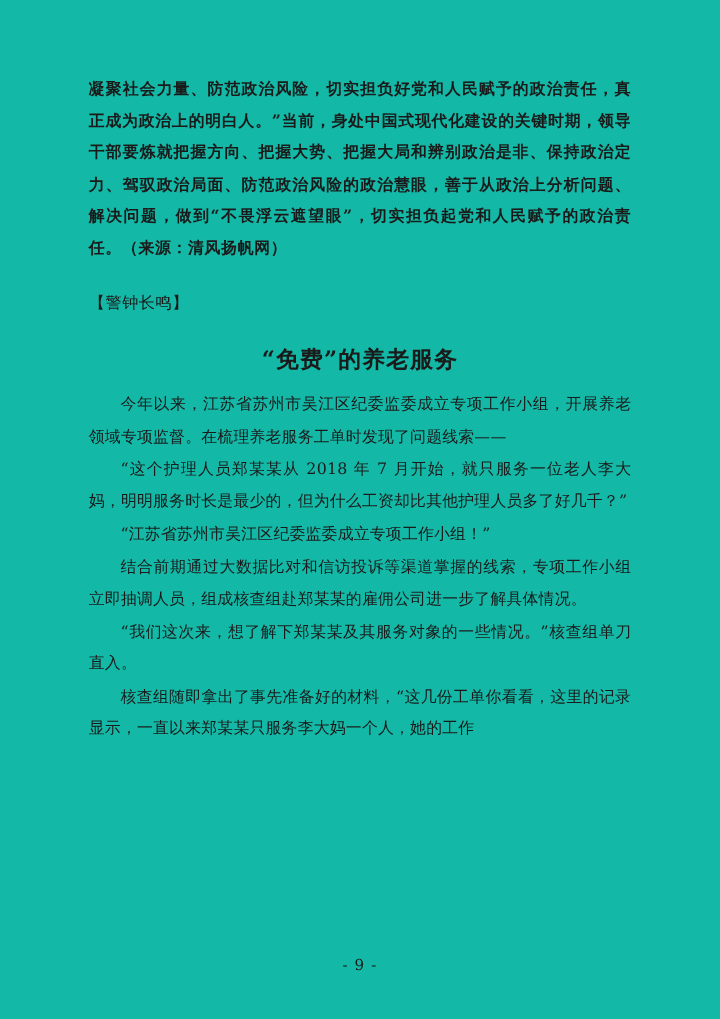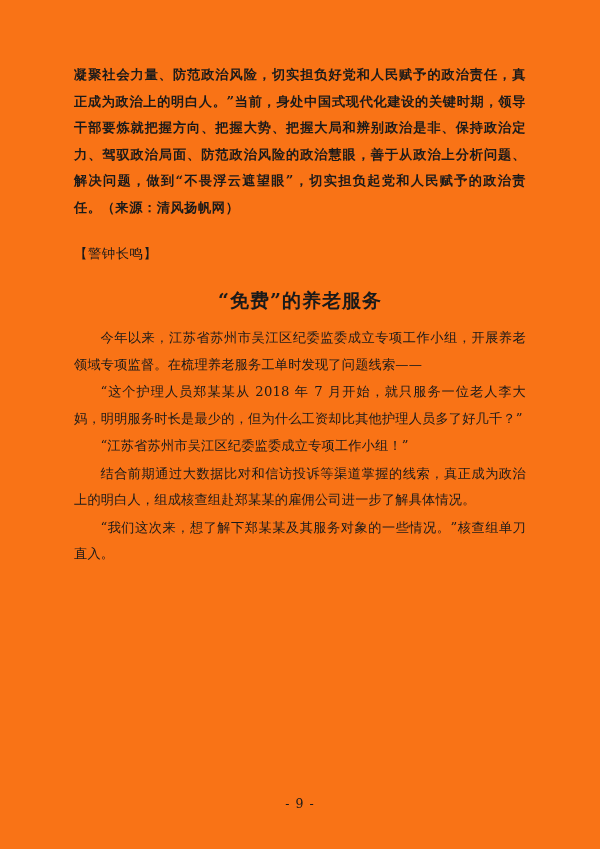--- a/index.html
+++ b/index.html
@@ -4,21 +4,21 @@
 <style>
   html, body {
     margin: 0;
     padding: 0;
     background: #f2f1ef;
   }
   .page {
     position: relative;
     width: 600px;
     height: 849px;
-    background: #f97316;
+    background: #14b8a6;
     box-sizing: border-box;
     font-family: "DejaVu Serif", "Liberation Serif", serif;
     color: #1a1a1a;
     overflow: hidden;
   }
   .content {
     position: absolute;
     left: 74px;
     top: 62px;
     width: 452px;
@@ -78,19 +78,20 @@
 
     <p class="body-bold">凝聚社会力量、防范政治风险，切实担负好党和人民赋予的政治责任，真正成为政治上的明白人。”当前，身处中国式现代化建设的关键时期，领导干部要炼就把握方向、把握大势、把握大局和辨别政治是非、保持政治定力、驾驭政治局面、防范政治风险的政治慧眼，善于从政治上分析问题、解决问题，做到“不畏浮云遮望眼”，切实担负起党和人民赋予的政治责任。（来源：清风扬帆网）</p>
 
     <p class="section-tag">【警钟长鸣】</p>
 
     <p class="article-title">“免费”的养老服务</p>
 
     <p class="para para-first">今年以来，江苏省苏州市吴江区纪委监委成立专项工作小组，开展养老领域专项监督。在梳理养老服务工单时发现了问题线索——</p>
     <p class="para">“这个护理人员郑某某从 2018 年 7 月开始，就只服务一位老人李大妈，明明服务时长是最少的，但为什么工资却比其他护理人员多了好几千？”</p>
     <p class="para">“江苏省苏州市吴江区纪委监委成立专项工作小组！”</p>
-    <p class="para">结合前期通过大数据比对和信访投诉等渠道掌握的线索，真正成为政治上的明白人，组成核查组赴郑某某的雇佣公司进一步了解具体情况。</p>
+    <p class="para">结合前期通过大数据比对和信访投诉等渠道掌握的线索，专项工作小组立即抽调人员，组成核查组赴郑某某的雇佣公司进一步了解具体情况。</p>
     <p class="para">“我们这次来，想了解下郑某某及其服务对象的一些情况。”核查组单刀直入。</p>
+    <p class="para">核查组随即拿出了事先准备好的材料，“这几份工单你看看，这里的记录显示，一直以来郑某某只服务李大妈一个人，她的工作</p>
 
   </div>
 
   <div class="footer">- 9 -</div>
 </div>
 
 </body></html>

